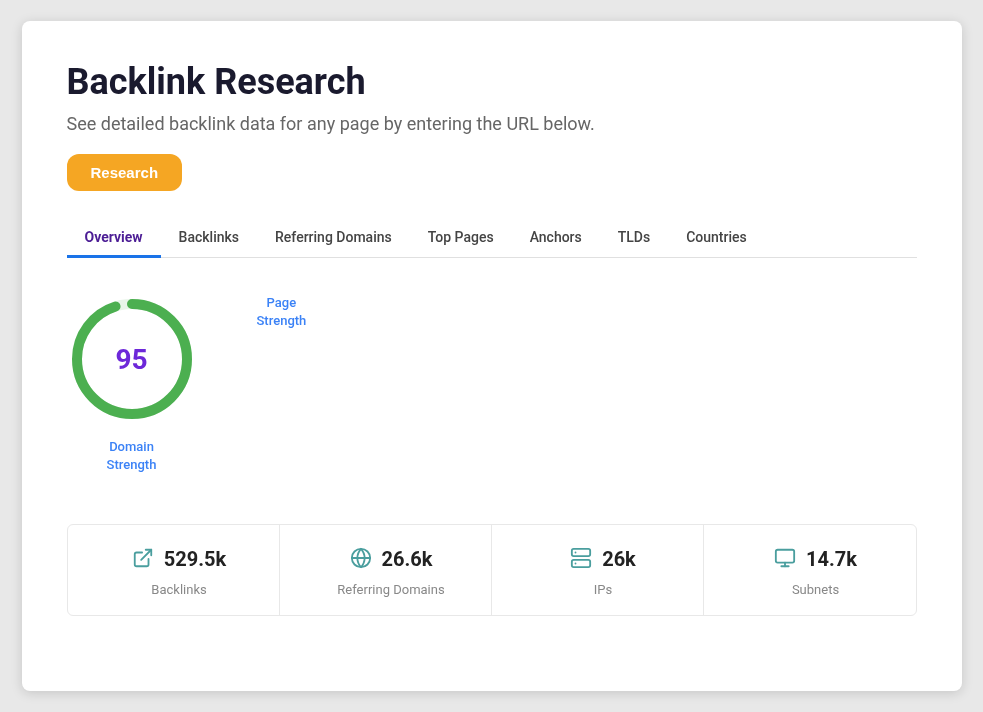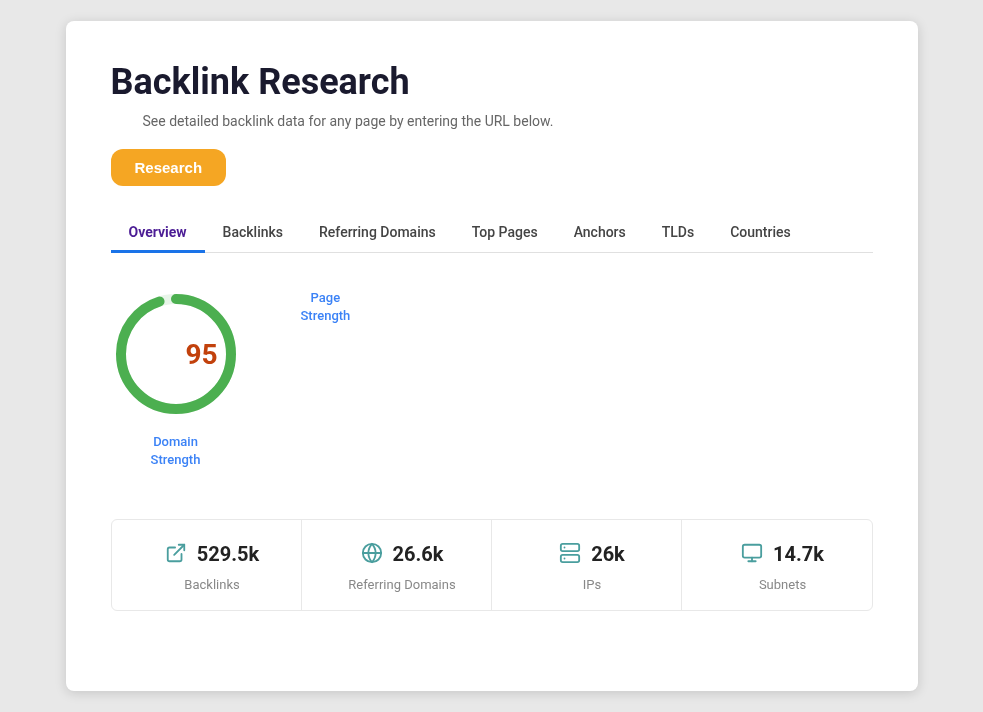--- a/index.html
+++ b/index.html
@@ -9,35 +9,34 @@
       display: flex;
       justify-content: center;
       align-items: center;
       min-height: 100vh;
       padding: 20px;
     }
     .card {
       background: #fff;
       border-radius: 8px;
       box-shadow: 0 2px 12px rgba(0,0,0,0.15);
-      width: 852px;
+      width: 940px;
       min-height: 670px;
       padding: 40px 45px 30px 45px;
     }
     .page-title {
       font-size: 36px;
       font-weight: 700;
       color: #1a1a2e;
       margin-bottom: 10px;
     }
     .subtitle {
-      font-size: 14px;
+      font-size: 18px;
       color: #666;
       margin-bottom: 20px;
-      margin-left: 32px;
     }
     .search-row {
       display: flex;
       gap: 12px;
       margin-bottom: 28px;
     }
     .url-input {
       flex: 1;
       border: 1.5px solid #ddd;
       border-radius: 4px;
@@ -98,21 +97,21 @@
       transform: rotate(-90deg);
     }
     .circle-center-value {
       position: absolute;
       top: 50%;
       left: 50%;
       transform: translate(-50%, -50%);
       font-size: 28px;
       font-weight: 700;
     }
-    .circle-center-value.green { color: #c2410c; margin-left: 26px; }
+    .circle-center-value.green { color: #6d28d9; }
     .circle-center-value.orange { color: #f5a623; }
     .metric-label {
       font-size: 13px;
       color: #3b82f6;
       text-align: center;
       font-weight: 500;
       line-height: 1.4;
     }
     .stats-row {
       display: grid;

